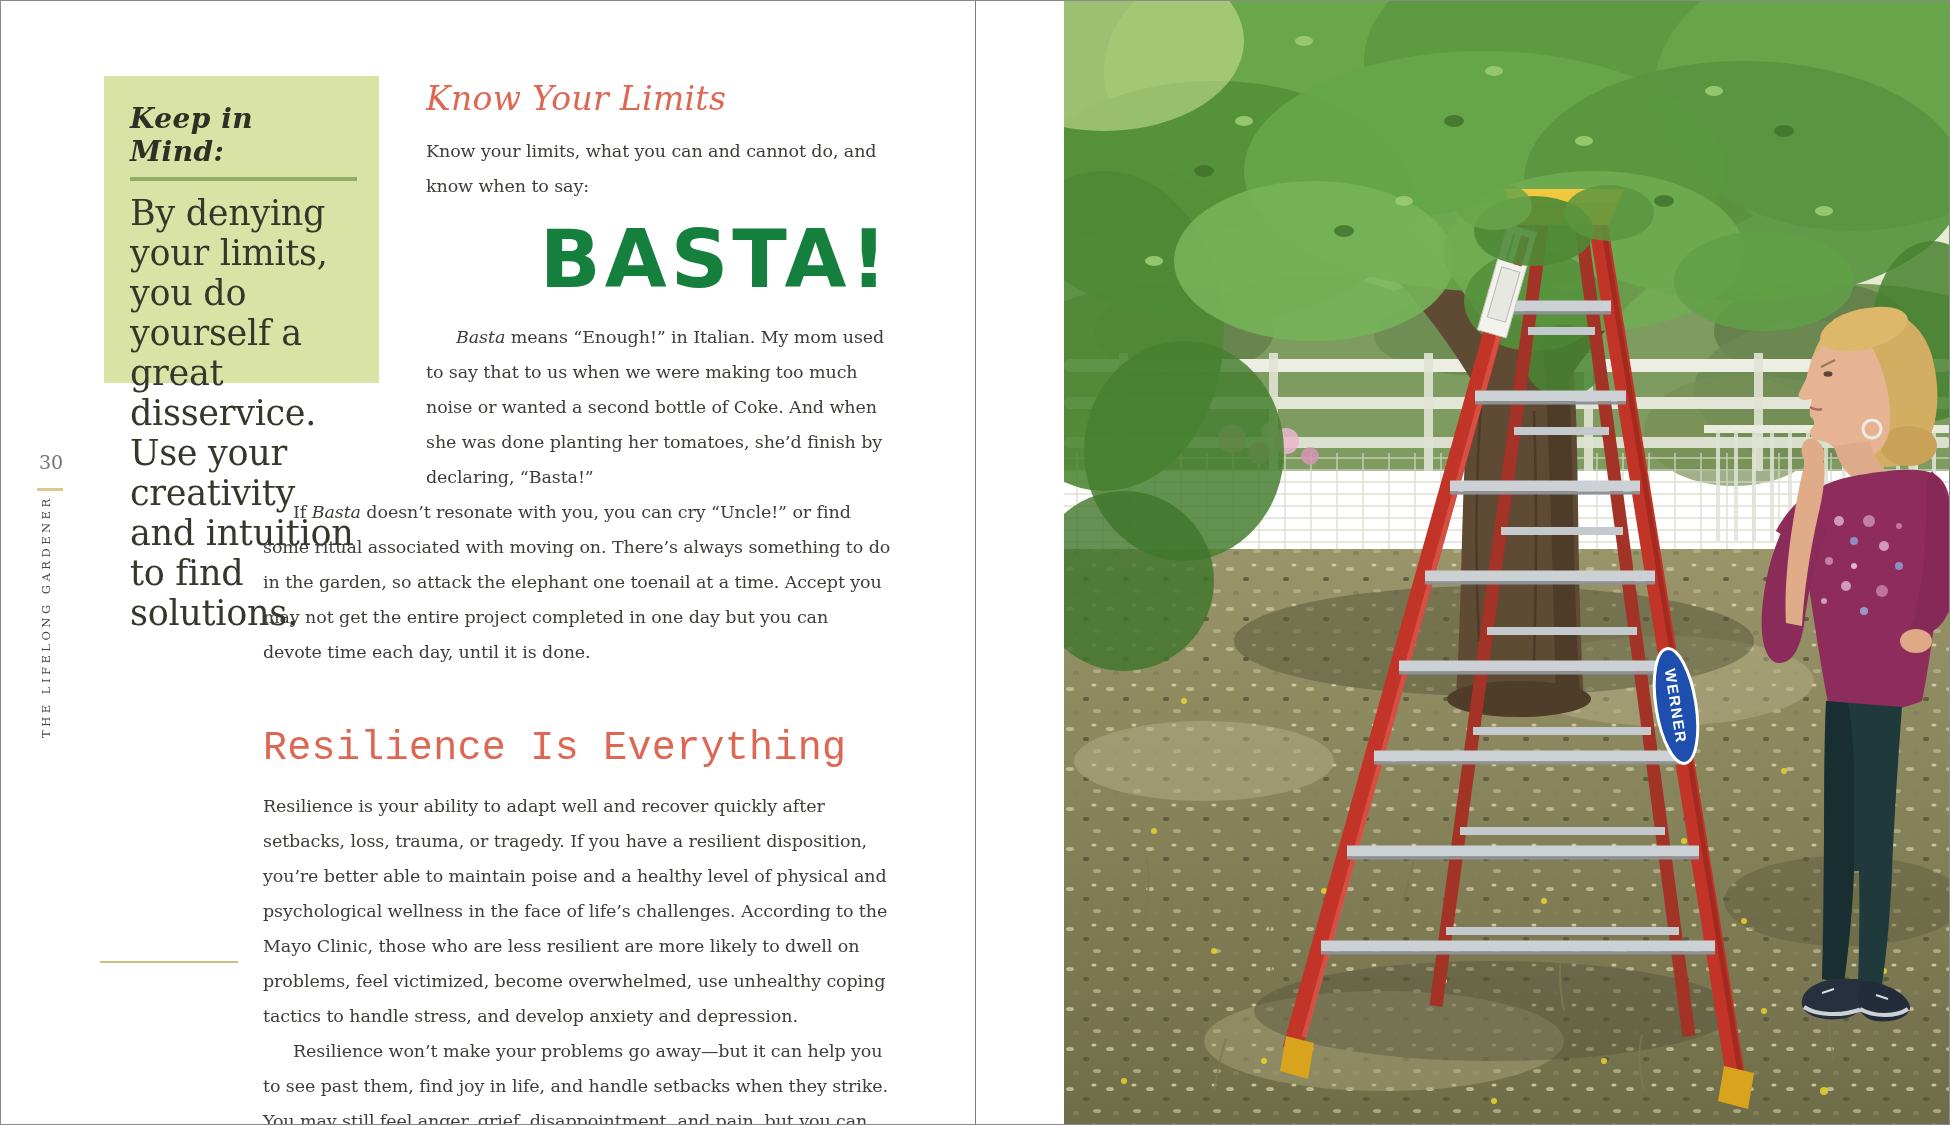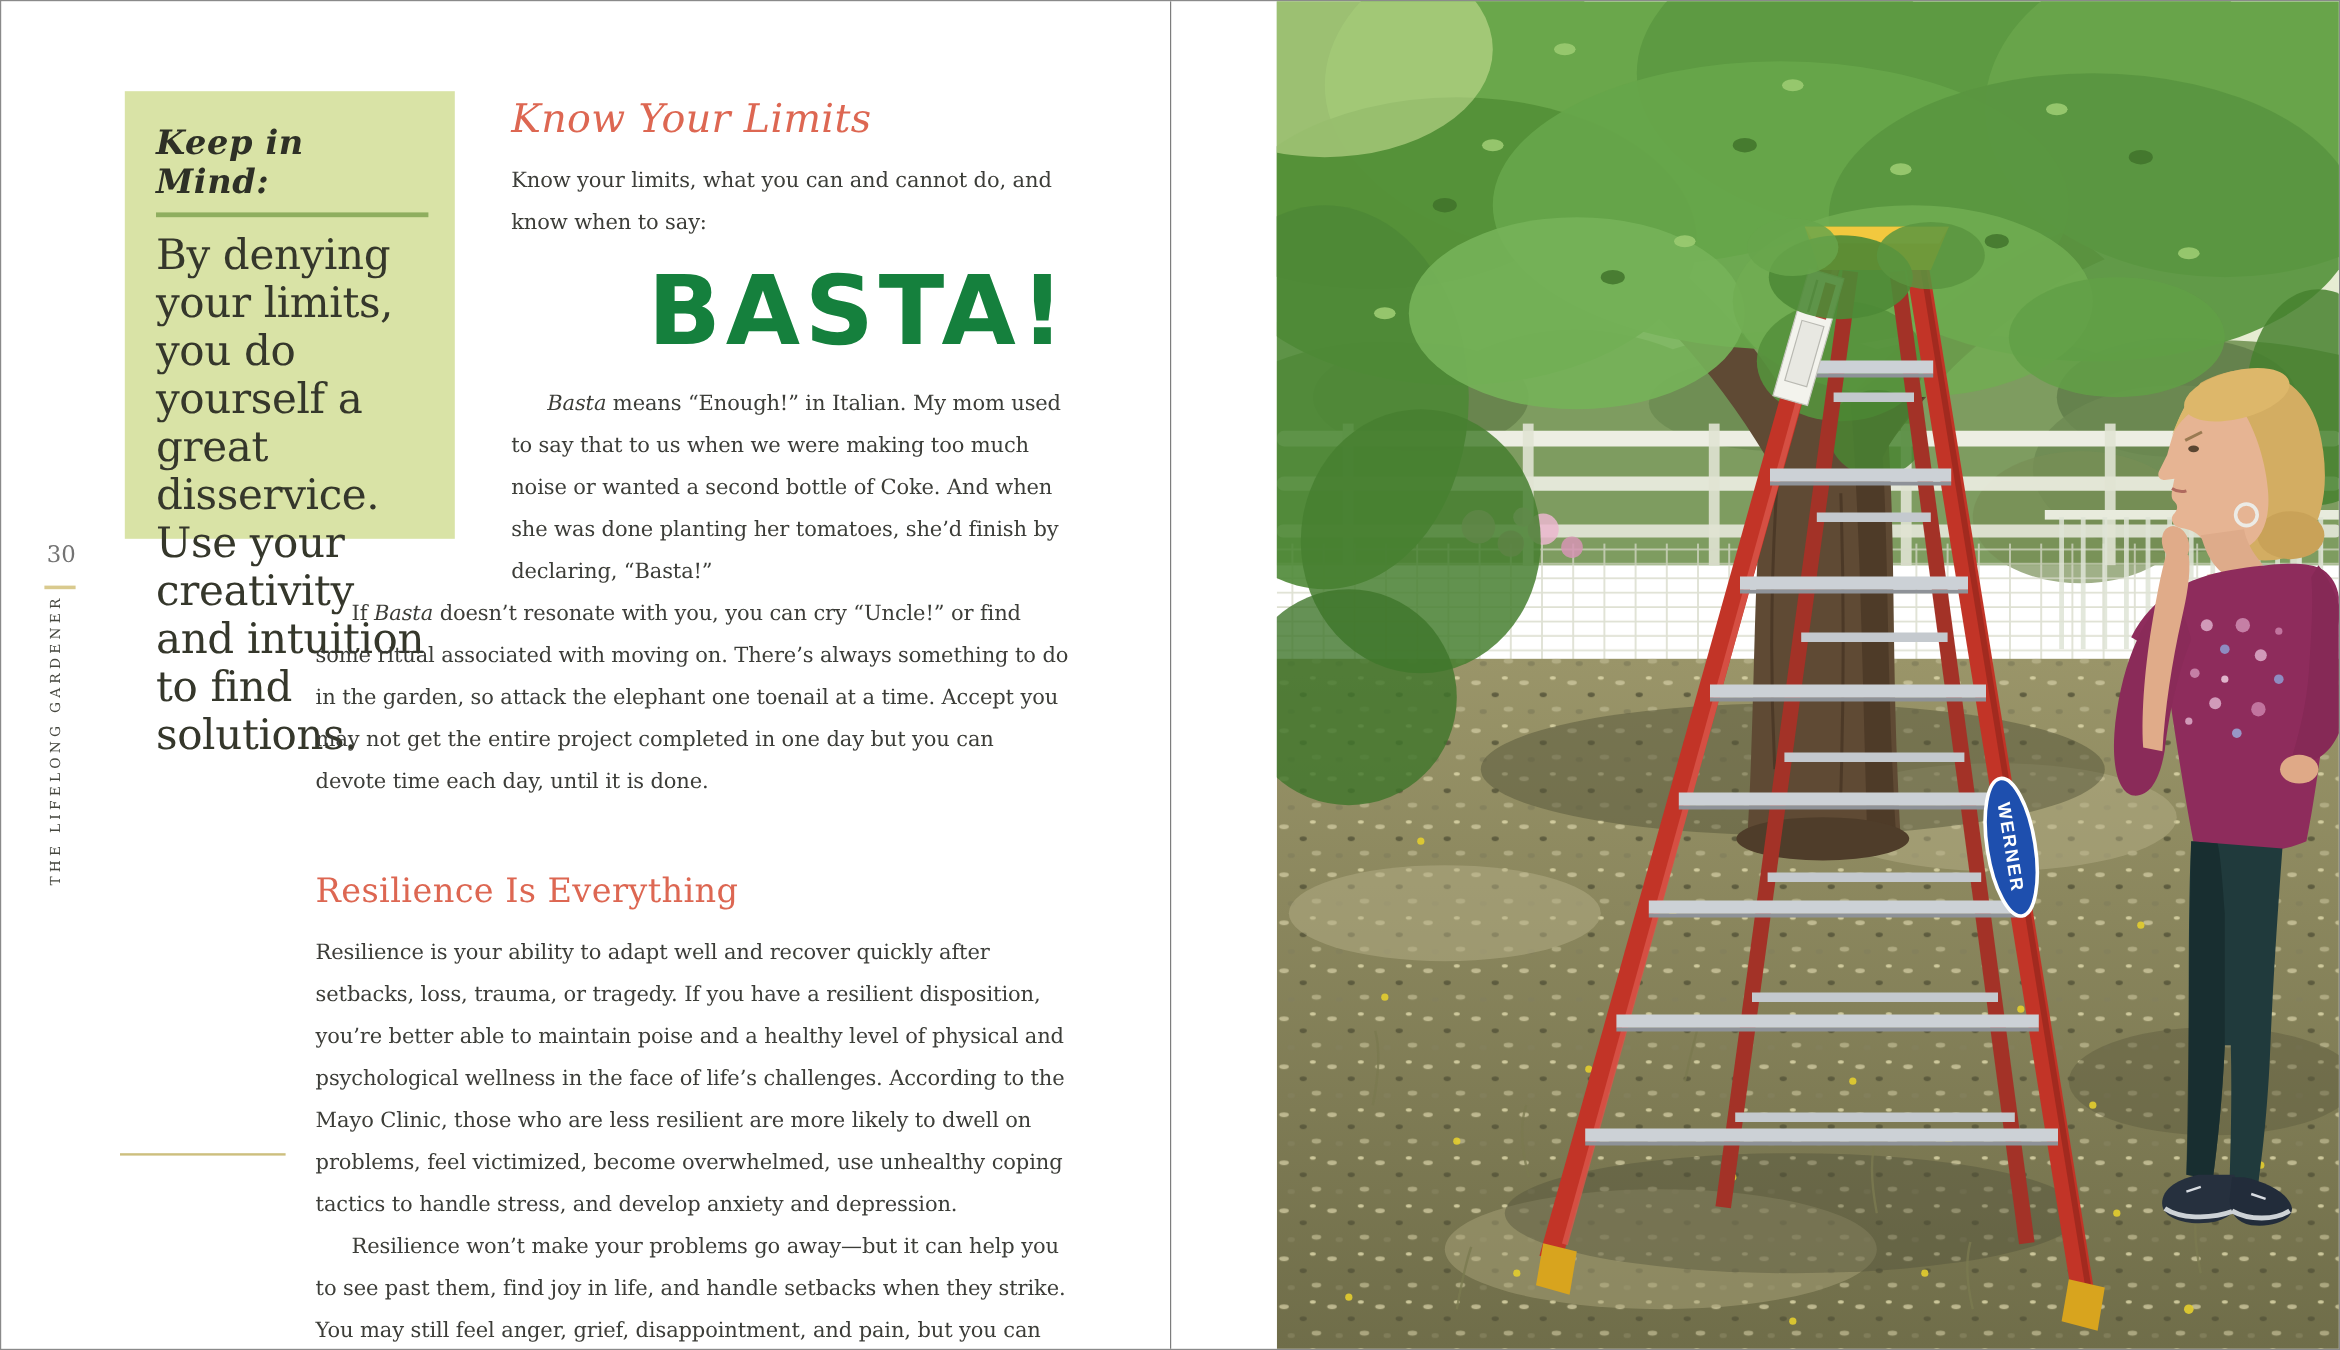--- a/index.html
+++ b/index.html
@@ -7,30 +7,30 @@
           border:1px solid #8a8a8a;box-sizing:border-box;
           font-family:"DejaVu Serif","Liberation Serif",serif;color:#3c3d38;}
   .gutter{position:absolute;left:974px;top:0;width:1px;height:1125px;background:#7d7d7d;}
 
   
   .pagenum{position:absolute;left:38px;top:450px;font-size:19px;color:#737373;}
   .pagenum-rule{position:absolute;left:36px;top:487px;width:26px;height:3px;background:#d9ca8e;}
   .spine{position:absolute;left:38px;top:737px;transform:rotate(-90deg);transform-origin:0 0;
          font-size:11.5px;letter-spacing:3.5px;color:#45463e;white-space:nowrap;}
 
-  .kim-box{position:absolute;left:103px;top:75px;width:275px;height:373px;background:#d9e3a6;
+  .kim-box{position:absolute;left:103px;top:75px;width:275px;height:307px;background:#d9e3a6;
            box-sizing:border-box;padding:26px 22px 0 26px;}
   .kim-head{font-style:italic;font-weight:bold;font-size:28px;color:#2e3026;letter-spacing:.5px;}
   .kim-rule{height:4px;background:#8fae5f;margin:9px 0 12px 0;}
   .kim-body{font-size:35px;line-height:40px;color:#35372b;letter-spacing:-.3px;}
 
   .main-col{position:absolute;left:262px;top:78px;width:628px;}
   .float-spacer{float:left;width:163px;height:398px;}
   h1.sect{font-size:33px;font-weight:normal;color:#dd6752;margin:0 0 16px 0;letter-spacing:.3px;font-style:italic;}
-  h1.sect2{font-size:28px;font-weight:normal;color:#dd6752;margin:56px 0 18px 0;letter-spacing:.3px;}
+  h1.sect2{font-size:40px;font-weight:normal;color:#dd6752;margin:56px 0 18px 0;letter-spacing:.3px;font-family:Liberation Mono, monospace;}
   .body-p{font-size:17.5px;line-height:35px;margin:0;text-align:left;letter-spacing:-.1px;}
   .body-p.ind{text-indent:30px;}
   .basta{font-family:"DejaVu Sans","Liberation Sans",sans-serif;font-weight:700;font-size:80px;
          color:#15803d;letter-spacing:4px;text-align:right;margin:16px 0 20px 0;line-height:1;}
   .gap{height:12px;}
 
   .caption{position:absolute;left:99px;top:960px;width:150px;
            font-family:"Liberation Sans","DejaVu Sans",sans-serif;}
   .caption-rule{width:138px;height:2px;background:#cdbf7e;margin-bottom:12px;}
   .caption-text{font-size:13.5px;line-height:21px;color:#7b7c72;font-style:italic;}

